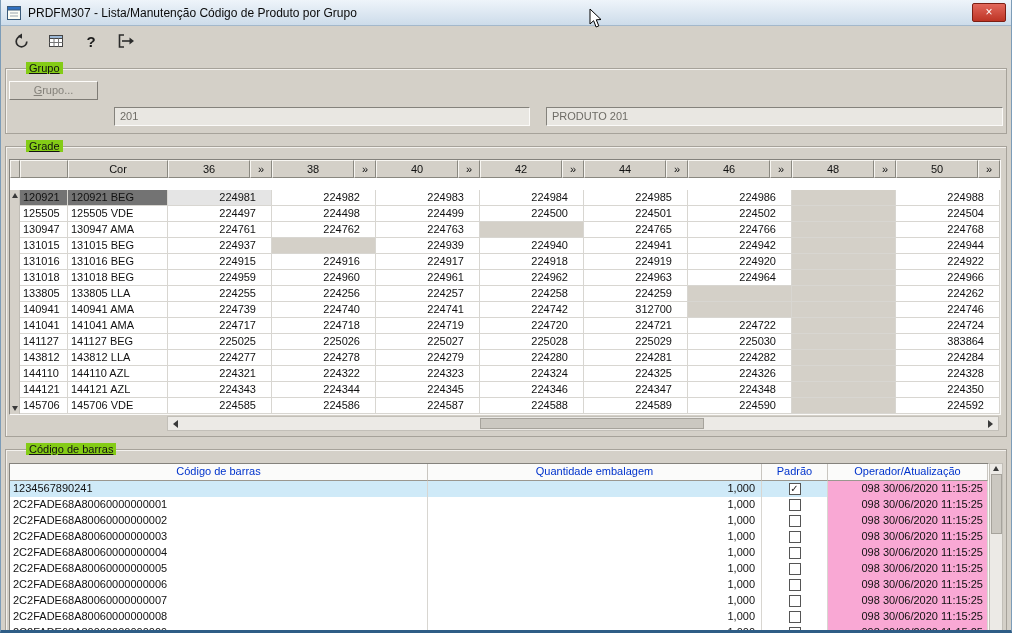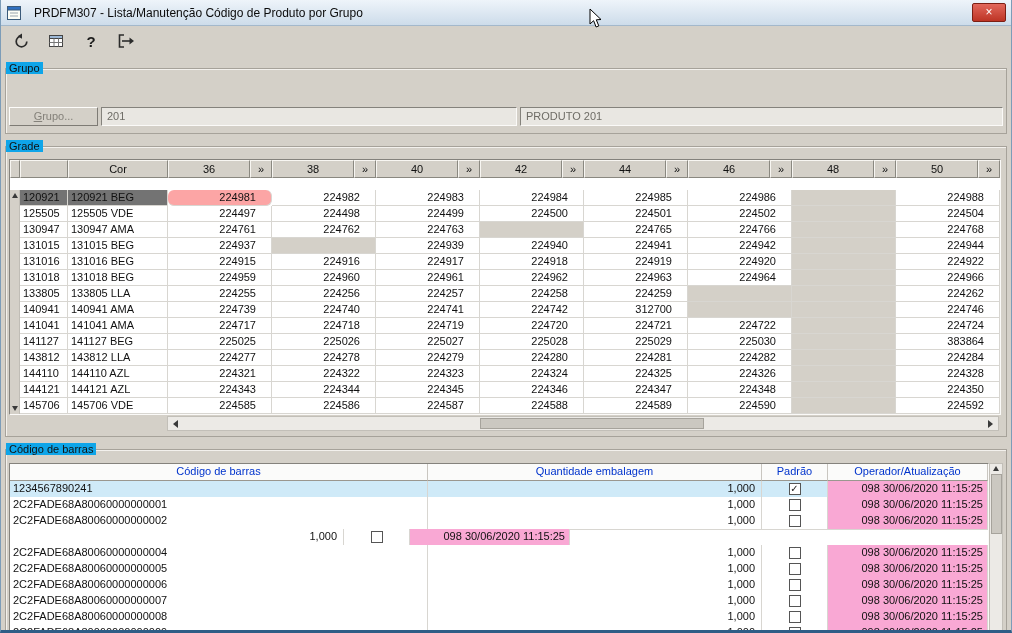--- a/index.html
+++ b/index.html
@@ -5,37 +5,37 @@
   *{box-sizing:border-box;}
   html,body{margin:0;padding:0;}
   body{
     width:1012px;height:633px;position:relative;overflow:hidden;
     background:#d4d0c8;
     border-left:1px solid #7c9cb8;border-right:1px solid #7c9cb8;border-bottom:3px solid #2e5d86;
     font-family:"Liberation Sans",sans-serif;font-size:11px;color:#111;
   }
   
   .titlebar{height:26px;background:linear-gradient(#eef4fa,#cddcea);border-bottom:1px solid #a3b8cb;
-    display:flex;align-items:center;padding:0 5px;gap:12px;}
+    display:flex;align-items:center;padding:0 5px;gap:6px;}
   .title{flex:1;font-size:12px;color:#0a0a0a;white-space:nowrap;overflow:hidden;}
   .close-btn{width:34px;height:19px;border-radius:2px;background:linear-gradient(#e2685c,#bd3425);
     border:1px solid #7c1f14;color:#fff;font-size:12px;line-height:16px;text-align:center;cursor:default;}
   
   .toolbar{height:30px;display:flex;align-items:center;gap:13px;padding:0 9px;}
   .tool-btn{width:22px;height:22px;display:flex;align-items:center;justify-content:center;}
   .help-glyph{font-size:15px;font-weight:bold;color:#1c1c1c;}
   
   .groupbox{position:relative;margin:12px 4px 0 4px;border:1px solid #a6a29a;
     box-shadow:inset 1px 1px 0 #f3f1ed;}
-  .gb-label{position:absolute;top:-7px;left:0;background:#0ea5e9;padding:0 3px;line-height:12px;}
+  .gb-label{position:absolute;top:-7px;left:20px;background:#84cc16;padding:0 3px;line-height:12px;text-decoration:underline;}
   .gb-grupo{padding:12px 3px 7px 3px;}
   .gb-grade{padding:12px 3px 5px 3px;}
   .gb-barras{padding:13px 3px 6px 3px;}
   
-  .grupo-row{display:flex;gap:3px;align-items:flex-end;}
+  .grupo-row{display:flex;gap:16px;align-items:flex-start;}
   .btn-grupo{width:89px;height:19px;background:#d4d0c8;border:1px solid;
     border-color:#fdfcfa #7e7b75 #7e7b75 #fdfcfa;color:#84817a;text-align:center;line-height:17px;}
   .btn-grupo::first-letter{text-decoration:underline;}
   .field{height:19px;border:1px solid;border-color:#84827c #fbfaf8 #fbfaf8 #84827c;
     background:#e9e7e2;color:#6e6c66;padding:2px 5px;white-space:nowrap;overflow:hidden;margin-top:26px;}
   .field-code{width:416px;}
   .field-desc{flex:1;}
   
   .grid{width:992px;border:1px solid;border-color:#84827c #fbfaf8 #fbfaf8 #84827c;background:#fff;}
   .grid-header{display:flex;height:30px;}
@@ -50,21 +50,21 @@
   .ind-strip{width:10px;background:#d4d0c8;border-right:1px solid #c0bdb6;
     display:flex;flex-direction:column;justify-content:space-between;align-items:center;padding:3px 0;}
   .grid-body{display:flex;flex-direction:column;}
   .grid-row{display:flex;height:16px;}
   .cell{flex:none;height:16px;line-height:15px;border-right:1px solid #d8d6d1;border-bottom:1px solid #d8d6d1;
     overflow:hidden;white-space:nowrap;background:#fff;}
   .code-cell{width:48px;padding-left:3px;}
   .cor-cell{width:100px;padding-left:3px;}
   .val{width:104px;text-align:right;padding-right:15px;}
   .disabled{background:#d4d0c8;}
-  .selcell{background:#fca5a5;border-radius:6px;}
+  .selcell{background:#e5e5e5;}
   .rowsel{background:#737373;}
   
   .tri-up{width:0;height:0;border-left:3px solid transparent;border-right:3px solid transparent;border-bottom:5px solid #3a3a3a;}
   .tri-down{width:0;height:0;border-left:3px solid transparent;border-right:3px solid transparent;border-top:5px solid #3a3a3a;}
   .tri-left{width:0;height:0;border-top:4px solid transparent;border-bottom:4px solid transparent;border-right:5px solid #3a3a3a;}
   .tri-right{width:0;height:0;border-top:4px solid transparent;border-bottom:4px solid transparent;border-left:5px solid #3a3a3a;}
   
   .hscroll{position:relative;margin:1px 0 0 158px;width:832px;height:15px;background:#eceae6;
     border:1px solid #c2bfb8;display:flex;align-items:center;justify-content:space-between;padding:0 5px;}
   .hs-thumb{position:absolute;left:312px;top:1px;width:224px;height:11px;background:#cbc8c1;border:1px solid #a6a39c;}
@@ -387,20 +387,21 @@
           </div>
           <div class="brow">
             <div class="bc bc-codigo">2C2FADE68A80060000000002</div>
             <div class="bc bc-qtd">1,000</div>
             <div class="bc bc-pad">
               <div class="checkbox"></div>
             </div>
             <div class="bc bc-op">098 30/06/2020 11:15:25</div>
           </div>
           <div class="brow">
+            <div class="bc bc-codigo">2C2FADE68A80060000000003</div>
             <div class="bc bc-qtd">1,000</div>
             <div class="bc bc-pad">
               <div class="checkbox"></div>
             </div>
             <div class="bc bc-op">098 30/06/2020 11:15:25</div>
           </div>
           <div class="brow">
             <div class="bc bc-codigo">2C2FADE68A80060000000004</div>
             <div class="bc bc-qtd">1,000</div>
             <div class="bc bc-pad">

